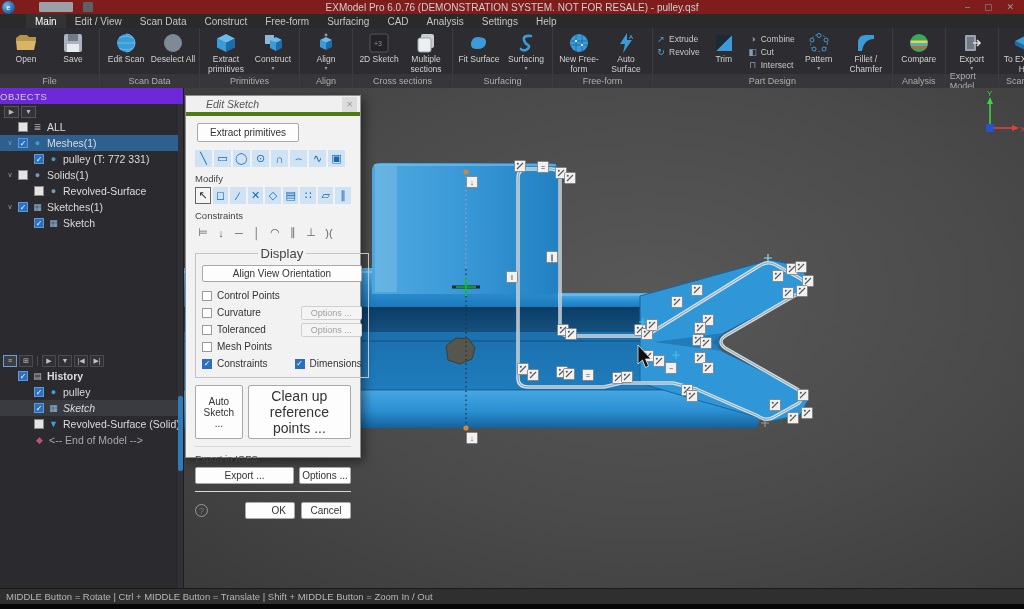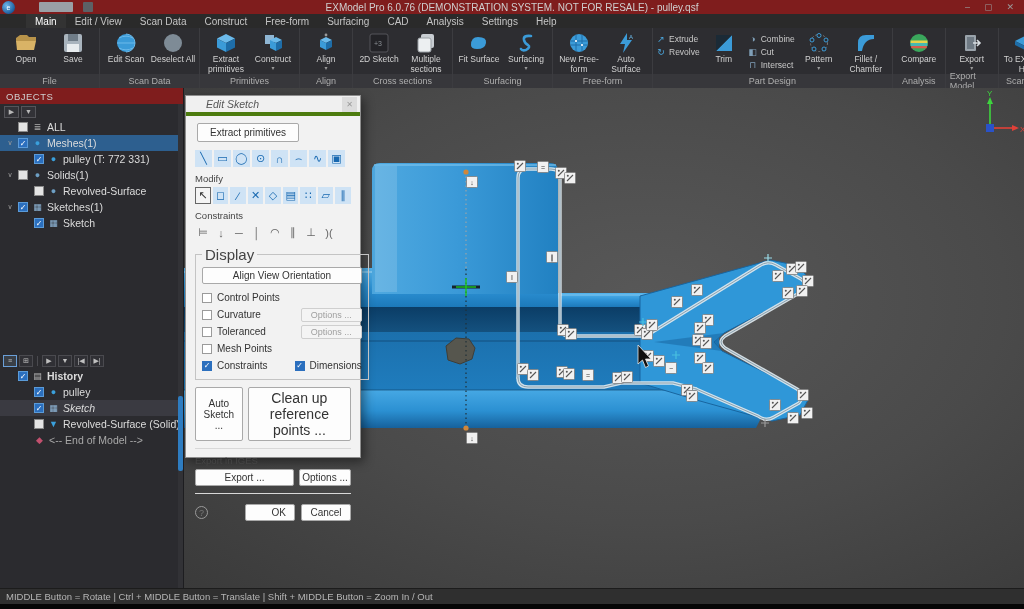--- a/index.html
+++ b/index.html
@@ -39,21 +39,21 @@
   .ritem-small .sicon { font-size:9px; line-height:1; width:10px; text-align:center; }
   .ritem-small .slabel { font-size:8.5px; color:#c9c9c9; }
   .glabel { height:14px; background:#37373b; color:#aeaeae; font-size:9px; display:flex; align-items:center; justify-content:center; padding:0 4px; }
   .rfill { flex:1; background:#2a2a2e; }
 
   
   .main { flex:1; display:flex; min-height:0; }
 
   
   .panel { width:184px; background:#2b2b2f; border-right:1px solid #1d1d20; display:flex; flex-direction:column; position:relative; }
-  .panel-header { height:16px; background:#7f1d1d; color:#cfcfcf; font-size:9.5px; letter-spacing:.5px; display:flex; align-items:center; padding-left:6px; flex:0 0 auto;text-align:right; }
+  .panel-header { height:16px; background:#6d28d9; color:#cfcfcf; font-size:9.5px; letter-spacing:.5px; display:flex; align-items:center; padding-left:0; flex:0 0 auto;text-align:right; }
   .filter-row { height:15px; display:flex; gap:2px; align-items:center; padding-left:4px; flex:0 0 auto; }
   .tbtn { width:15px; height:12px; border:1px solid #55555a; background:#323237; color:#b8b8b8; font-size:7px; display:flex; align-items:center; justify-content:center; }
   .tree { font-size:10.5px; color:#dcdcdc; }
   .trow { height:16px; display:flex; align-items:center; gap:4px; }
   .trow.selected { background:#2d5f8f; }
   .trow.hl { background:#3a3a41; }
   .trow .exp { width:8px; font-size:7px; color:#9a9a9a; text-align:center; }
   .cb { width:10px; height:10px; border:1px solid #8a8a8a; background:#e4e4e4; display:flex; align-items:center; justify-content:center; font-size:8px; color:#fff; flex:0 0 auto; }
   .cb.checked { background:#2b6fbe; border-color:#5b9bd8; }
   .ticon { font-size:9px; line-height:1; width:11px; text-align:center; }
@@ -76,21 +76,21 @@
   .dlg-body { padding:6px 9px 4px 9px; flex:1; }
   .btn { background:#fdfdfd; border:1px solid #a9a9a9; border-radius:2px; font-size:10px; color:#333; padding:2px 8px; font-family:inherit; }
   .btn.disabled { color:#9f9f9f; border-color:#cfcfcf; background:#f4f4f4; }
   .extract { display:block; margin:1px 0 8px 2px; padding:3px 12px; }
   .tool-row { display:flex; gap:2px; margin-bottom:2px; }
   .tool { width:17px; height:17px; background:#cfe3f5; color:#1768b0; font-size:11px; display:flex; align-items:center; justify-content:center; }
   .tool.selected { background:#f4f4f4; border:1px solid #666; color:#333; }
   .tool-row.constraints .tool { background:transparent; color:#666; font-size:11px; width:16px; }
   .dlg-label { font-size:9.5px; color:#444; margin:6px 0 3px 0; }
   fieldset.display-group { border:1px solid #c4c4c4; margin-top:5px; padding:4px 6px 5px 6px; }
-  fieldset.display-group legend { font-size:15px; color:#444; padding:0 3px; }
+  fieldset.display-group legend { font-size:13px; color:#444; padding:0 3px;text-align:center; }
   .flip-btn { display:block; width:100%; margin-bottom:5px; padding:2px 0; }
   .chk-row { display:flex; align-items:center; height:17px; gap:5px; }
   .chk-row .opt { margin-left:auto; font-size:9px; padding:1px 9px; }
   .chk-row .second { margin-left:22px; display:flex; align-items:center; gap:5px; }
   .chk-label { font-size:10px; color:#333; }
   .btn-row { display:flex; gap:5px; margin-top:7px; }
   .dlg-hr { border:none; border-top:1px solid #d8d8d8; margin:7px 0 0 0; }
   .dlg-footer { display:flex; align-items:center; gap:6px; padding:6px 9px 6px 9px; }
   .help-circle { width:13px; height:13px; border:1px solid #9a9a9a; border-radius:50%; color:#777; font-size:9px; display:flex; align-items:center; justify-content:center; }
   .dlg-footer .ok { margin-left:auto; width:50px; text-align:right; }

